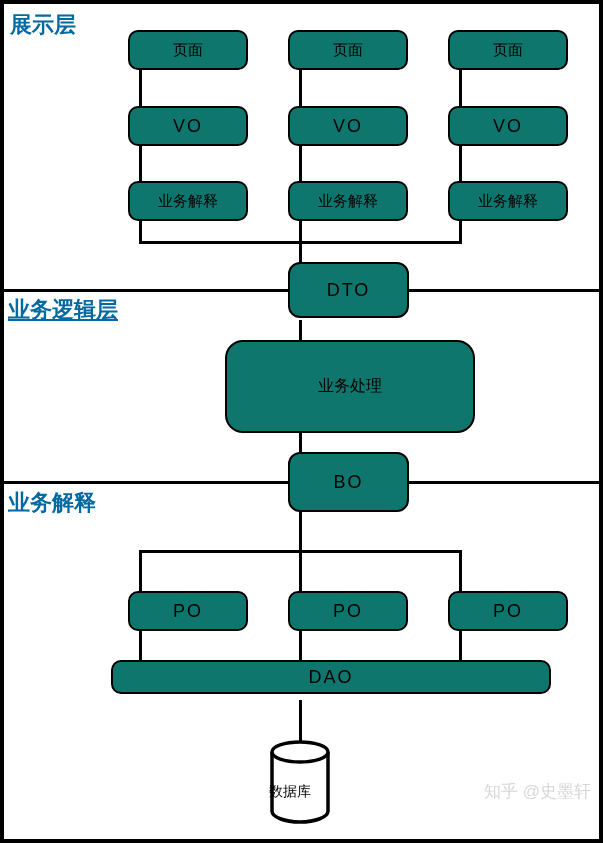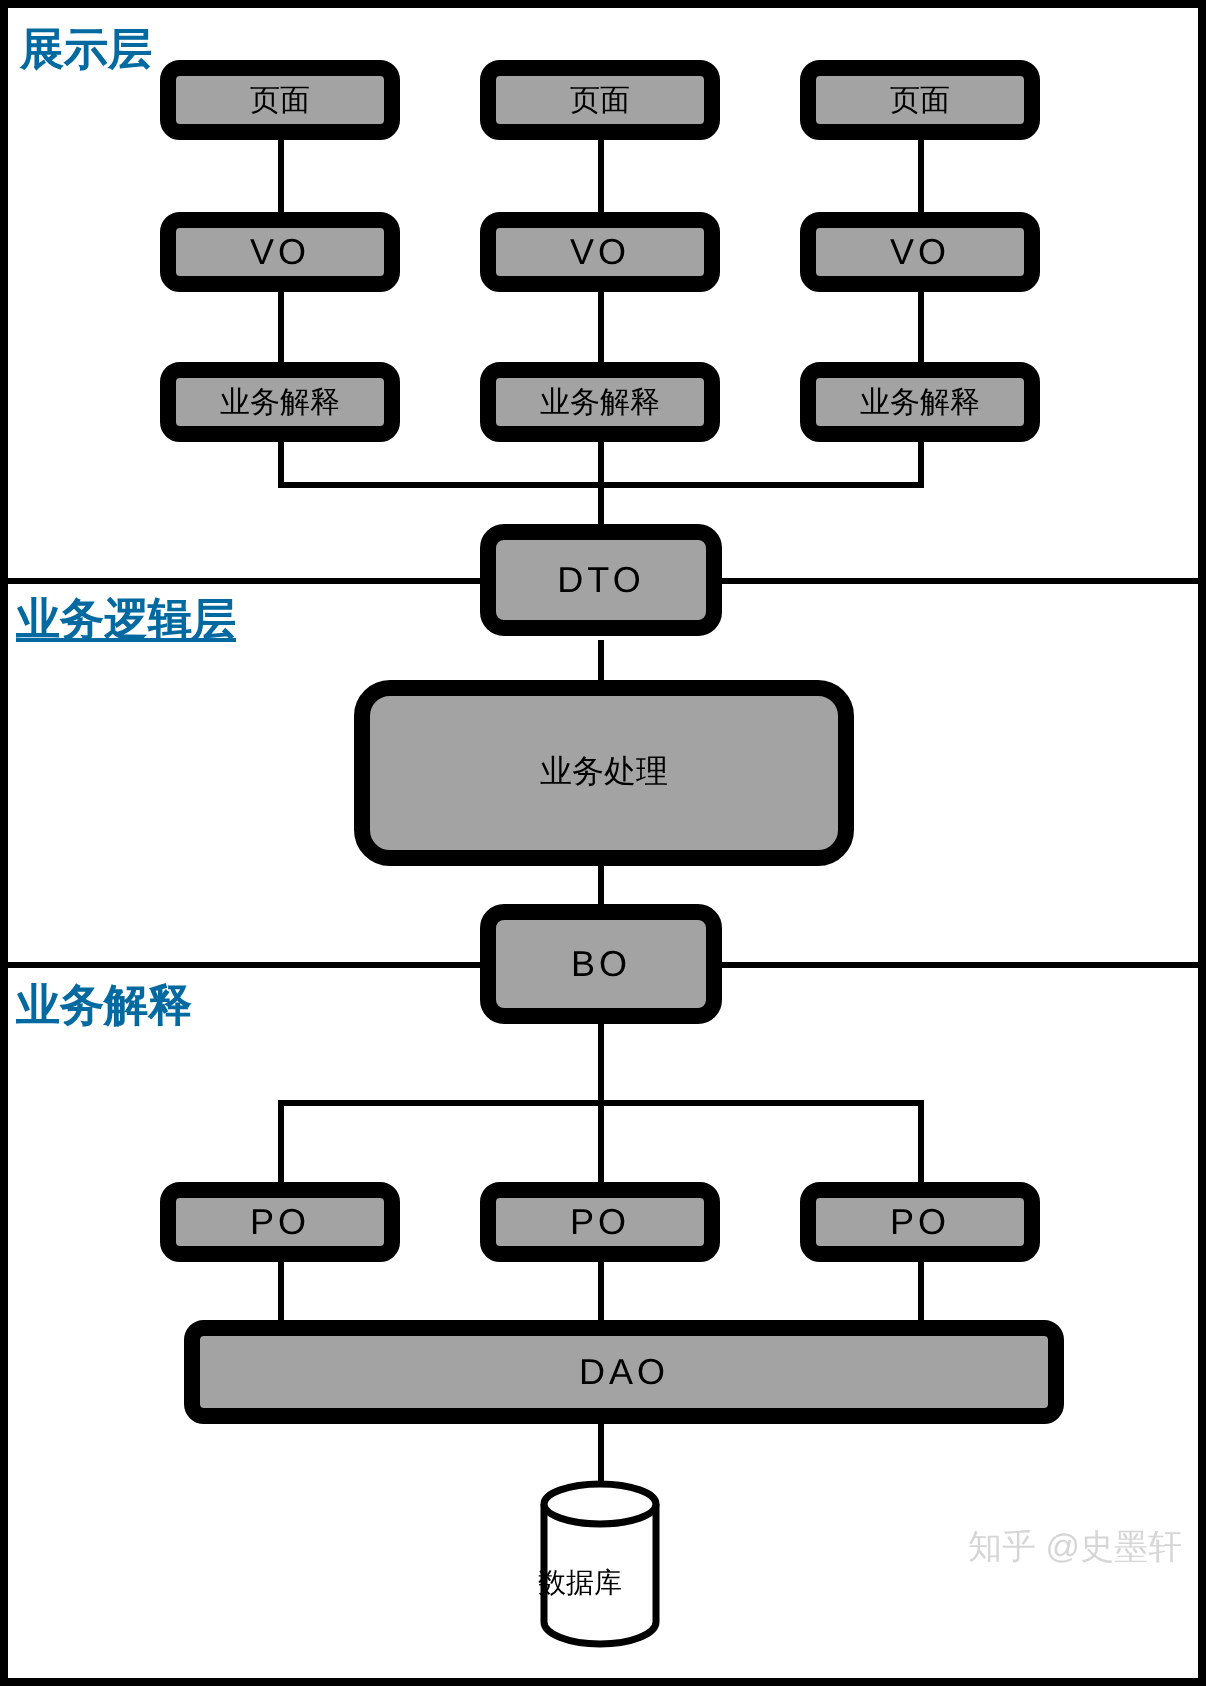--- a/index.html
+++ b/index.html
@@ -22,27 +22,28 @@
   .layer-label{
     position:absolute;
     font-size:22px;font-weight:bold;color:#0369a1;
     z-index:3;white-space:nowrap;
   }
   .line{position:absolute;background:#000;z-index:1;}
   .v{width:3px;}
   .h{height:3px;}
   .box{
     position:absolute;
-    background:#a3a3a3;
-    border:8px solid #000000;
+    background:#0f766e;
+    border:2px solid #000000;
     border-radius:10px;
     display:flex;align-items:center;justify-content:center;
     font-size:15px;color:#000;
     z-index:2;box-sizing:border-box;
     white-space:nowrap;
+    margin-left:48px;
   }
   .acr{font-size:18px;letter-spacing:2px;text-align:center;}
   .big{border-radius:18px;font-size:16px;}
   .mid{border-radius:12px;}
   .cyl{position:absolute;z-index:2;}
   .cyl-label{
     position:absolute;z-index:3;
     width:62px;text-align:left;
     font-size:14px;color:#000;white-space:nowrap;
   }
@@ -110,23 +111,23 @@
   <div class="box acr mid" style="left:240px;top:262px;width:121px;height:56px;">DTO</div>
 
   <div class="box acr mid" style="left:240px;top:452px;width:121px;height:60px;">BO</div>
 
   <div class="box big" style="left:177px;top:340px;width:250px;height:93px;">业务处理</div>
 
   <div class="box acr" style="left:80px;top:591px;width:120px;height:40px;">PO</div>
   <div class="box acr" style="left:240px;top:591px;width:120px;height:40px;">PO</div>
   <div class="box acr" style="left:400px;top:591px;width:120px;height:40px;">PO</div>
 
-  <div class="box acr" style="left:92px;top:660px;width:440px;height:52px;">DAO</div>
+  <div class="box acr" style="left:63px;top:660px;width:440px;height:34px;">DAO</div>
 
   <svg class="cyl" style="left:269px;top:740px;" width="62" height="84" viewBox="0 0 62 84">
     <path d="M3,12 L3,71 C3,77 15.5,82 31,82 C46.5,82 59,77 59,71 L59,12" fill="#ffffff" stroke="#000000" stroke-width="3.5"></path>
     <ellipse cx="31" cy="12" rx="28" ry="10" fill="#ffffff" stroke="#000000" stroke-width="3.5"></ellipse>
   </svg>
   <div class="cyl-label" style="left:269px;top:783px;">数据库</div>
 
-  <div class="watermark" style="right:12px;top:762px;">知乎 @史墨轩</div>
+  <div class="watermark" style="right:12px;top:780px;">知乎 @史墨轩</div>
 
 </div>
 
 </body></html>

